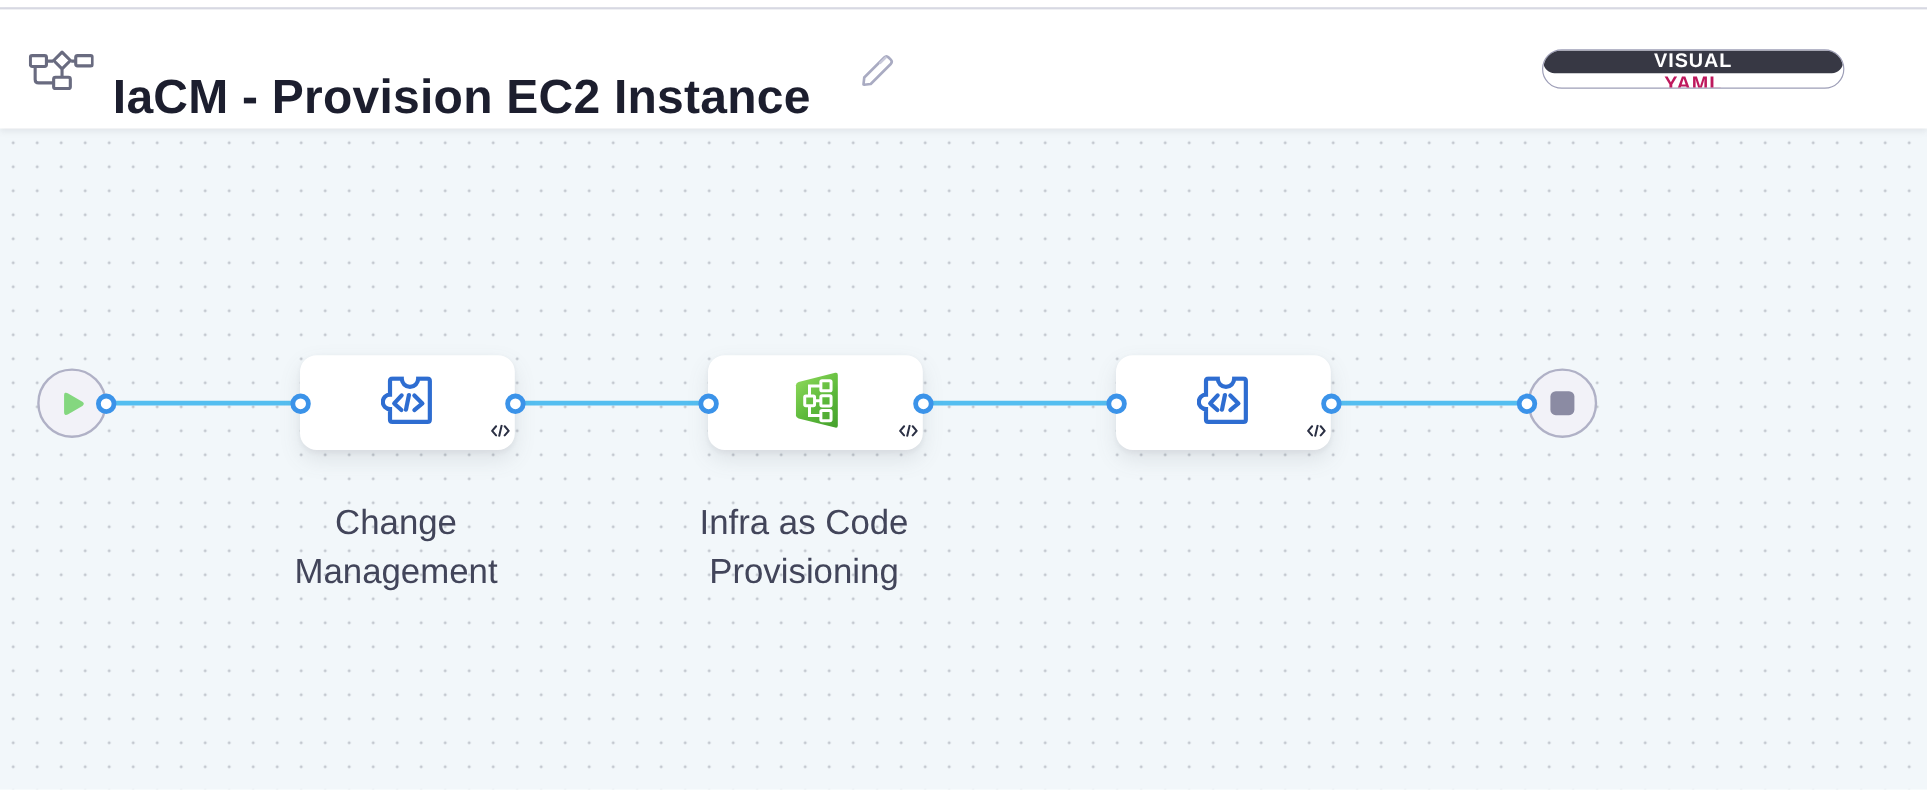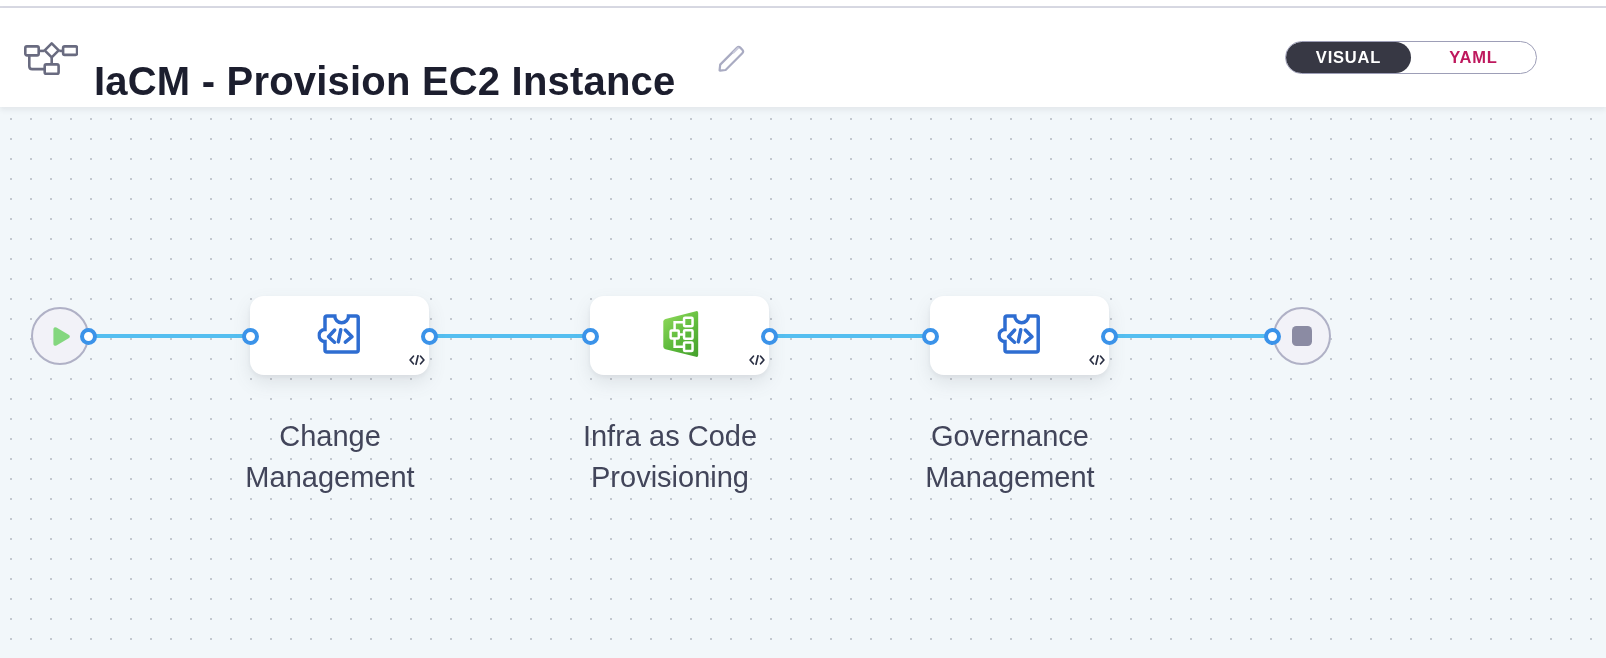--- a/index.html
+++ b/index.html
@@ -32,20 +32,21 @@
 
   
   .view-toggle {
     position: absolute; right: 69px; top: 33px;
     width: 252px; height: 33px;
     background: #ffffff;
     border: 1.6px solid #9d9eb7;
     border-radius: 17px;
     display: flex;
     overflow: hidden;
+    flex-direction: column;
   }
   .toggle-opt {
     flex: 1; border: none; background: transparent; cursor: pointer;
     font-family: "Liberation Sans", sans-serif;
     font-size: 16.5px; font-weight: 700; letter-spacing: 0.8px;
     color: #be185d; display: flex; align-items: center; justify-content: center;
   }
   .toggle-opt.active {
     background: #373844; color: #ffffff; border-radius: 17px;
   }
@@ -238,16 +239,15 @@
     <div class="port" style="left:241.5px;"></div>
     <div class="port" style="left:420.5px;"></div>
     <div class="port" style="left:581.5px;"></div>
     <div class="port" style="left:760.5px;"></div>
     <div class="port" style="left:921.5px;"></div>
     <div class="port" style="left:1100.5px;"></div>
     <div class="port" style="left:1263.5px;"></div>
 
     <div class="stage-label" style="left:570px;">Infra as Code Provisioning</div>
     <div class="stage-label" style="left:230px;">Change Management</div>
-    <div class="stage-label" style="left:910px;">Governance Management</div>
 
   </div>
 </div>
 
 </body></html>

